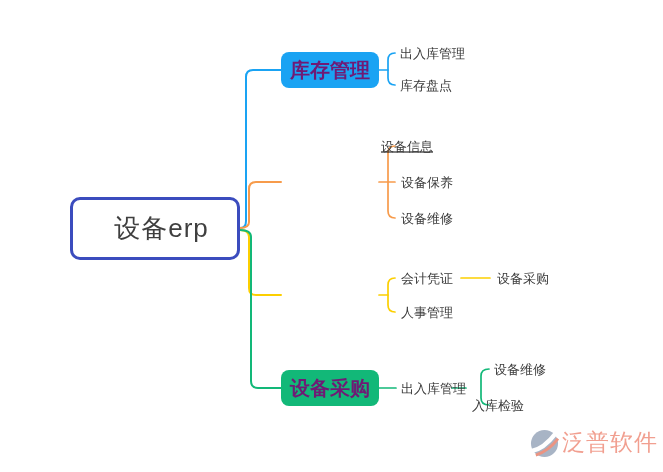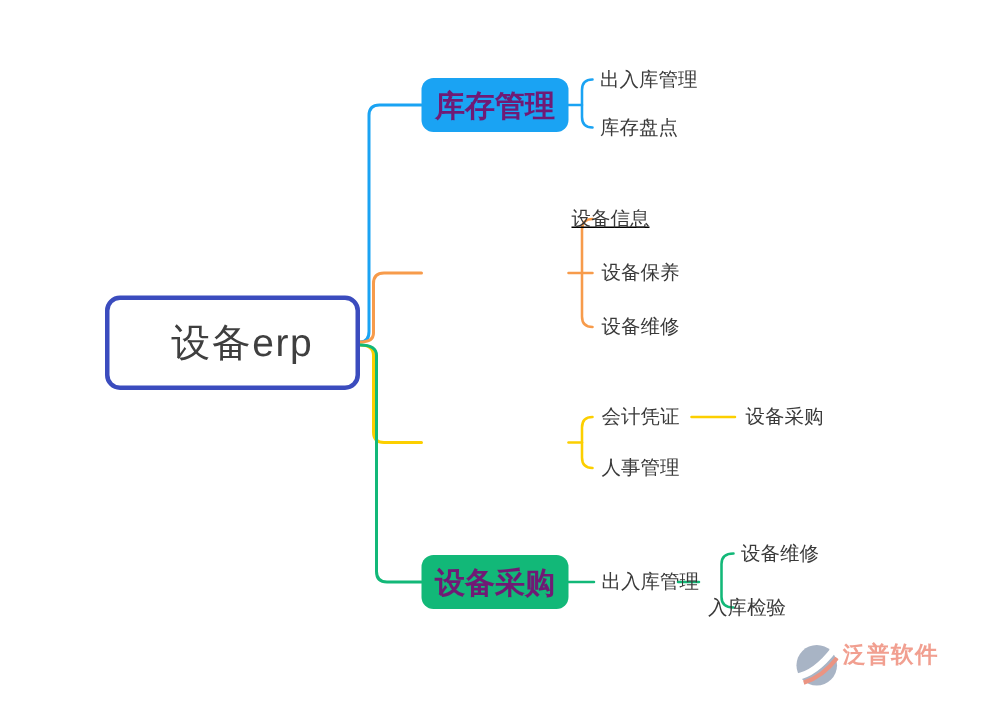--- a/index.html
+++ b/index.html
@@ -66,22 +66,22 @@
     width: 132px; height: 38px;
     opacity: 0.85;
   }
   .watermark-icon {
     position: absolute;
     left: 2px; top: 2px;
   }
   .watermark-brand {
     position: absolute;
     left: 34px; top: 0px;
-    font-size: 15px;
-    font-weight: bold;
+    font-size: 23px;
+    font-weight: normal;
     white-space: nowrap;
     letter-spacing: 1px;
     text-align: center;
   }
   .watermark-url {
     position: absolute;
     left: 3px; top: 25px;
     font-size: 11.5px;
     font-weight: bold;
     white-space: nowrap;

